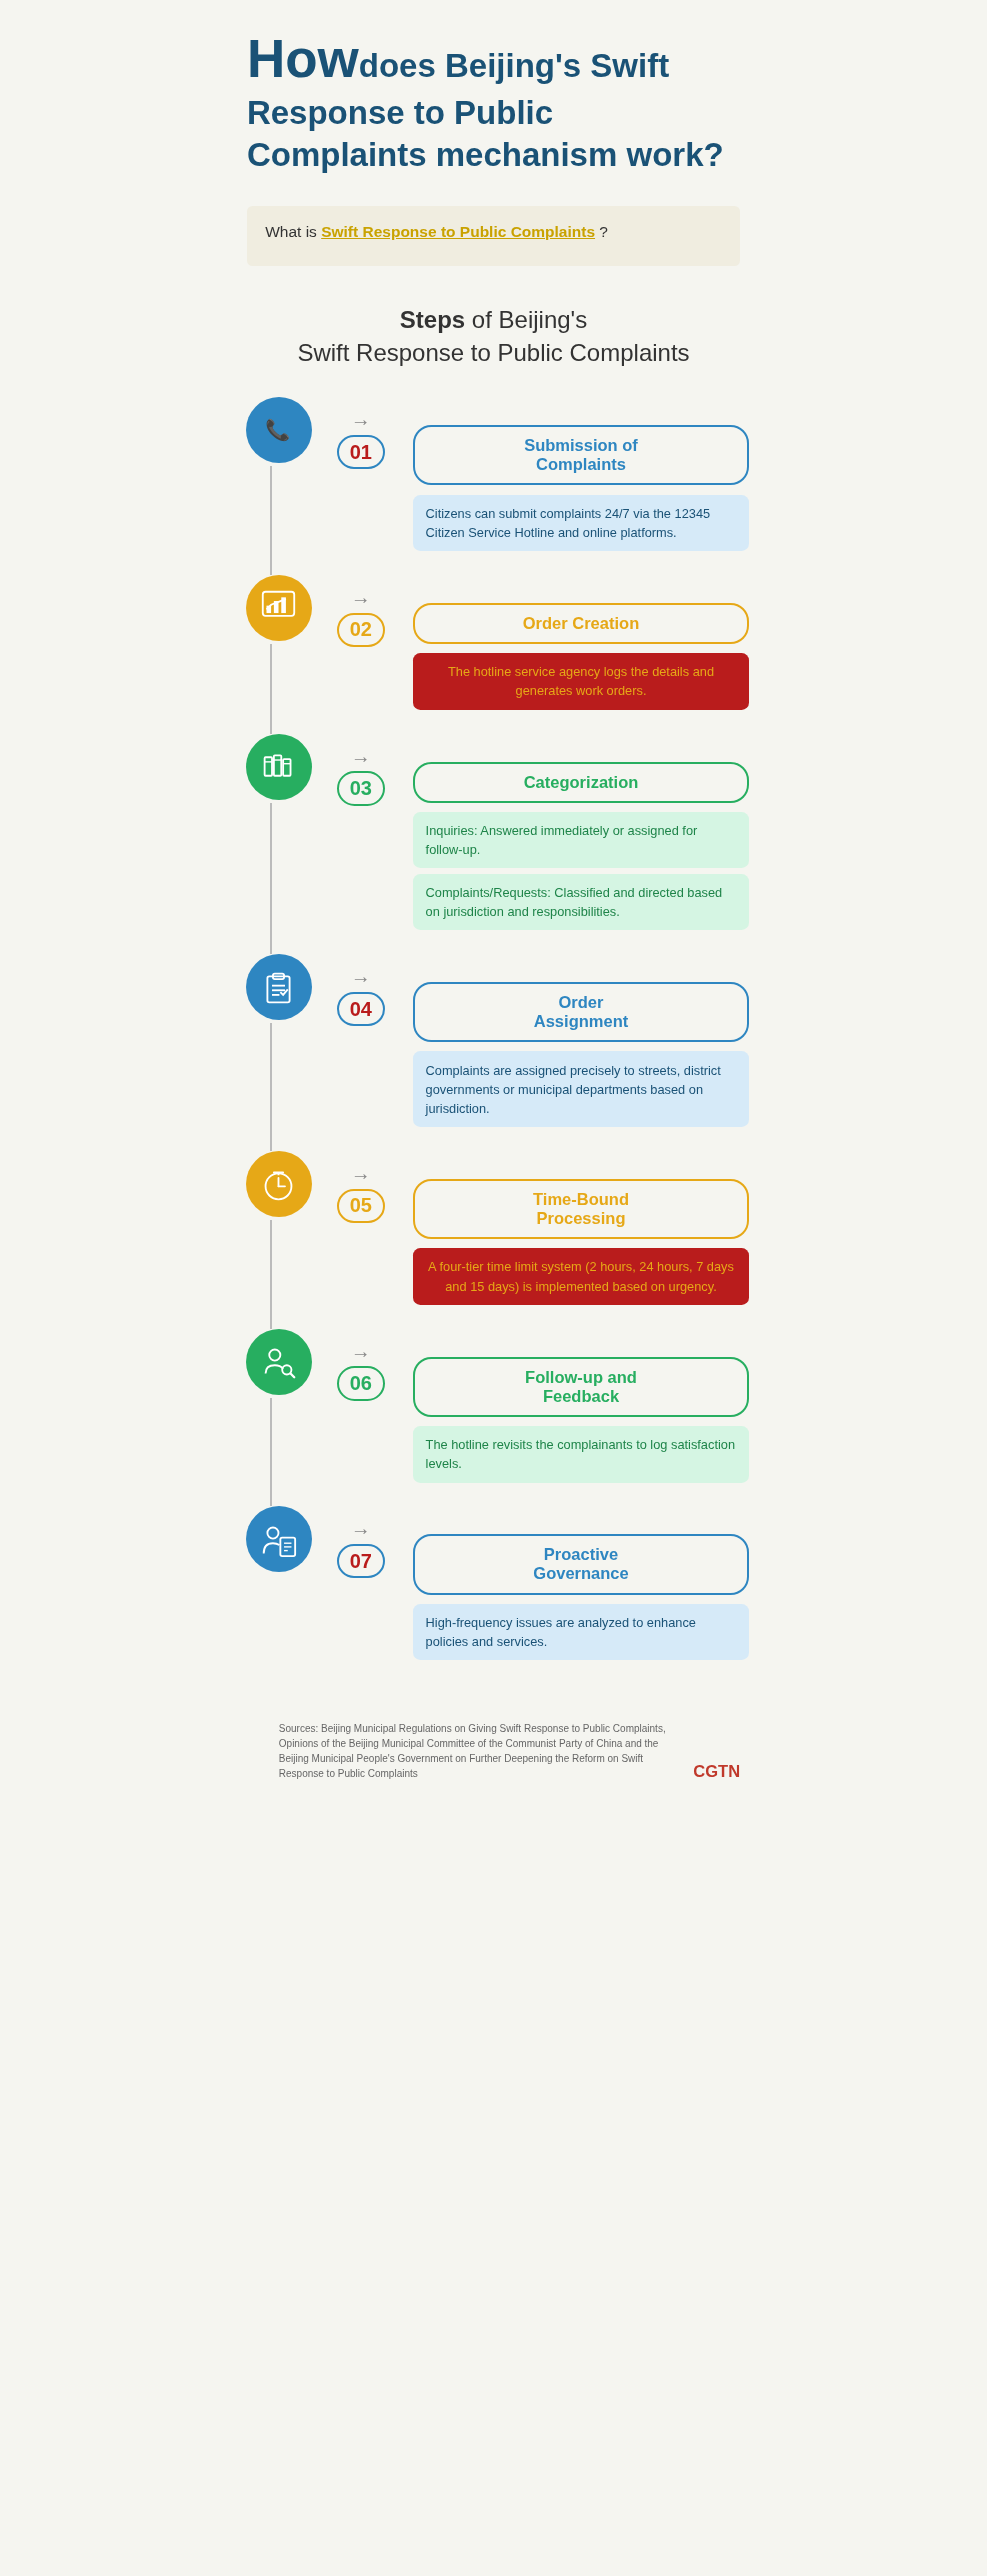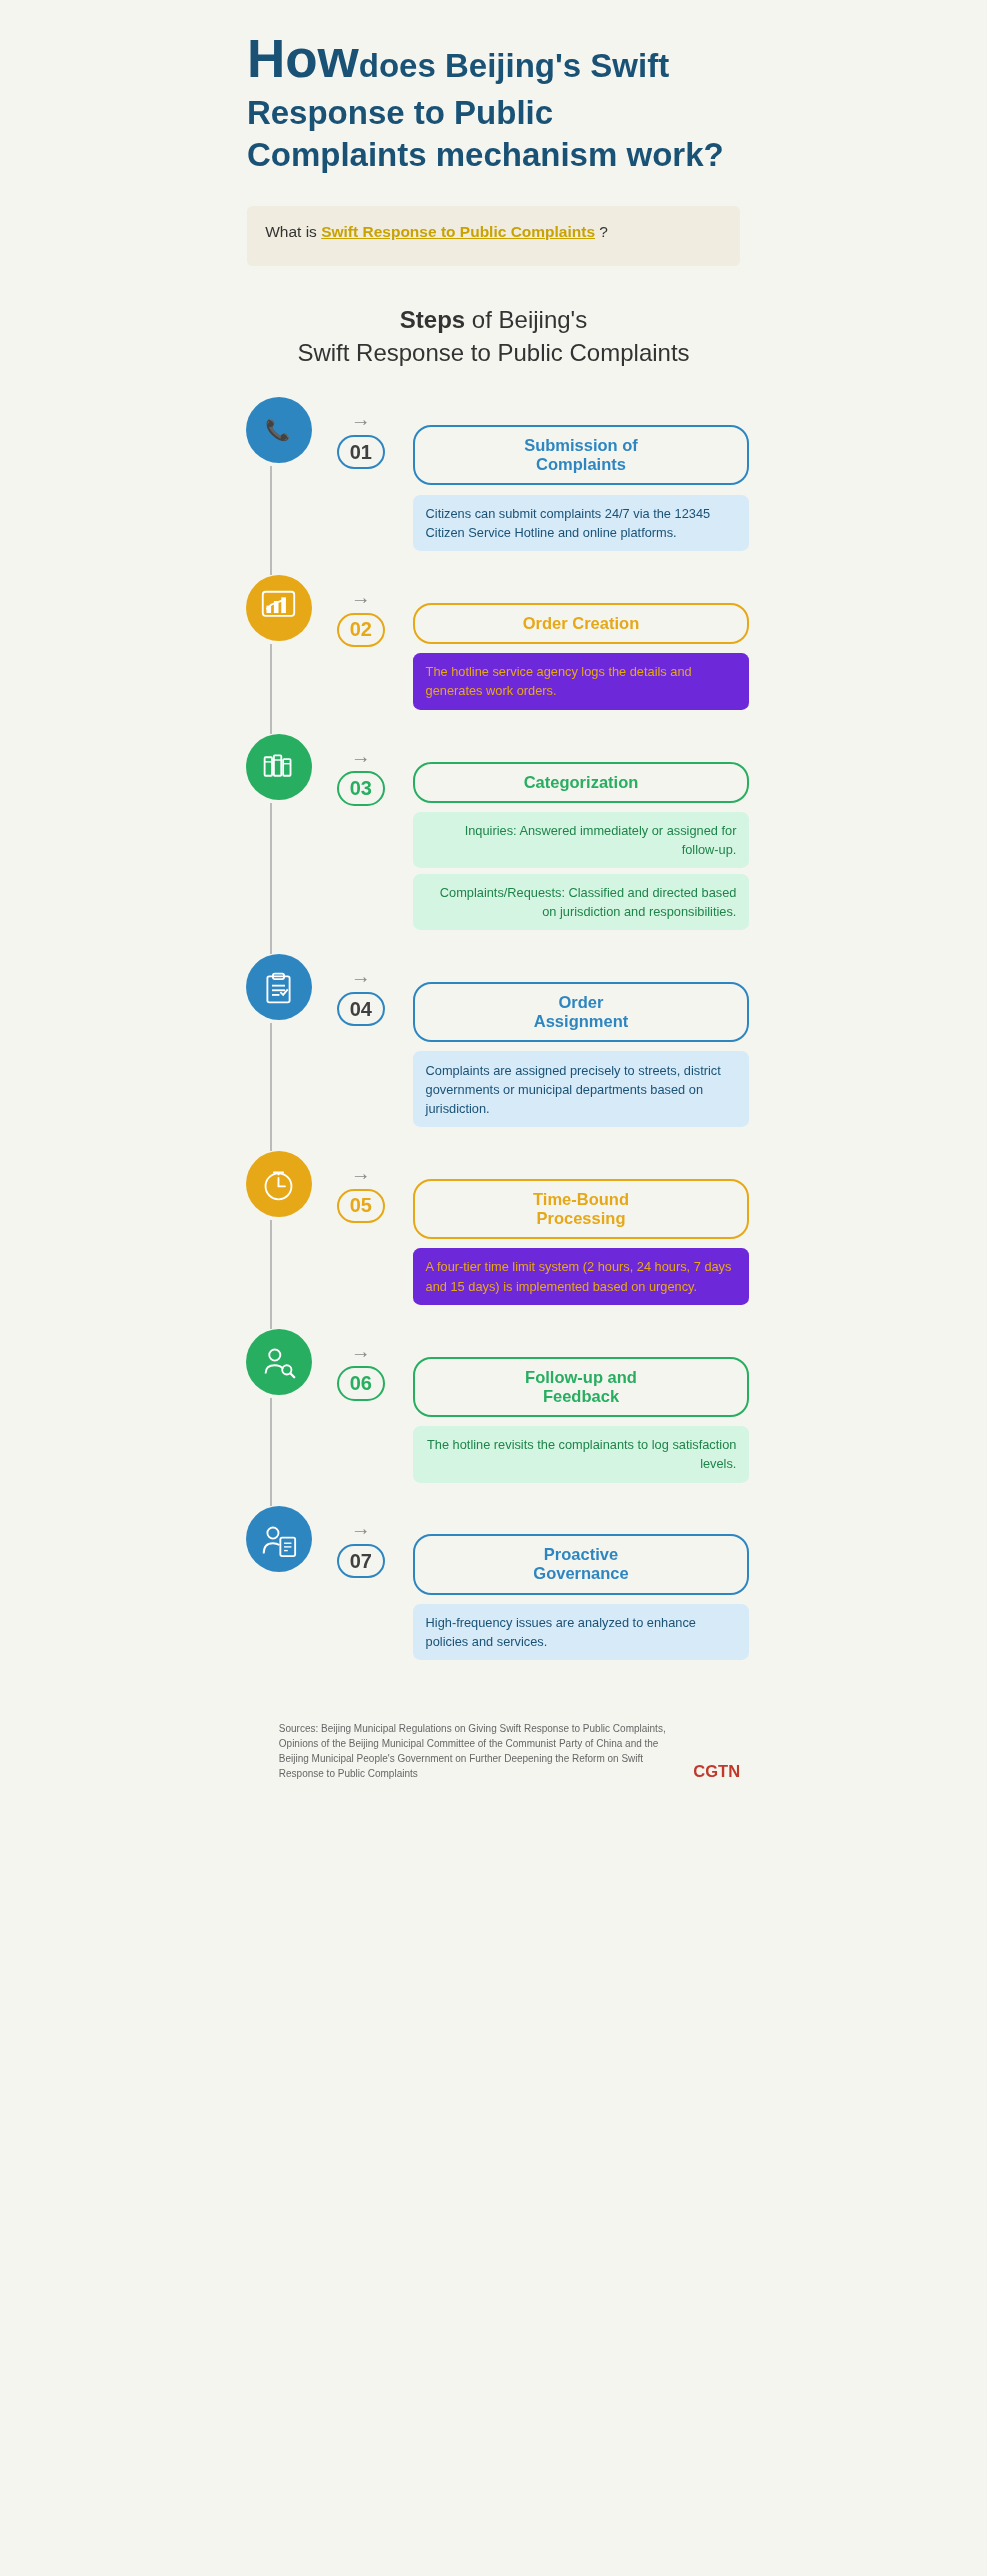--- a/index.html
+++ b/index.html
@@ -153,33 +153,33 @@
     .info-box {
       border-radius: 7.3px;
       padding: 9.1px 12.8px;
       font-size: 12.8px;
       line-height: 1.5;
       margin-bottom: 5.5px;
     }
 
     
     .blue-theme .step-icon-circle { background: #2e86c1; }
-    .blue-theme .step-number-box { color: #404040; border-color: #2e86c1; }
+    .blue-theme .step-number-box { color: #b91c1c; border-color: #2e86c1; }
     .blue-theme .step-label-box { color: #2e86c1; border-color: #2e86c1; }
     .blue-theme .info-box { background: #d6eaf8; color: #1a5276; }
 
     .yellow-theme .step-icon-circle { background: #e6a817; }
     .yellow-theme .step-number-box { color: #e6a817; border-color: #e6a817; }
     .yellow-theme .step-label-box { color: #e6a817; border-color: #e6a817; }
-    .yellow-theme .info-box { background: #6d28d9; color: #e6a817; }
+    .yellow-theme .info-box { background: #b91c1c; color: #e6a817; text-align: center; }
 
     .green-theme .step-icon-circle { background: #27ae60; }
     .green-theme .step-number-box { color: #27ae60; border-color: #27ae60; }
     .green-theme .step-label-box { color: #27ae60; border-color: #27ae60; }
-    .green-theme .info-box { background: #d5f5e3; color: #1e8449; text-align: right; }
+    .green-theme .info-box { background: #d5f5e3; color: #1e8449; }
 
     
     .vertical-line {
       position: absolute;
       left: 32px;
       top: 69px;
       bottom: -18.3px;
       width: 2.7px;
       background: #bbb;
       z-index: 0;

